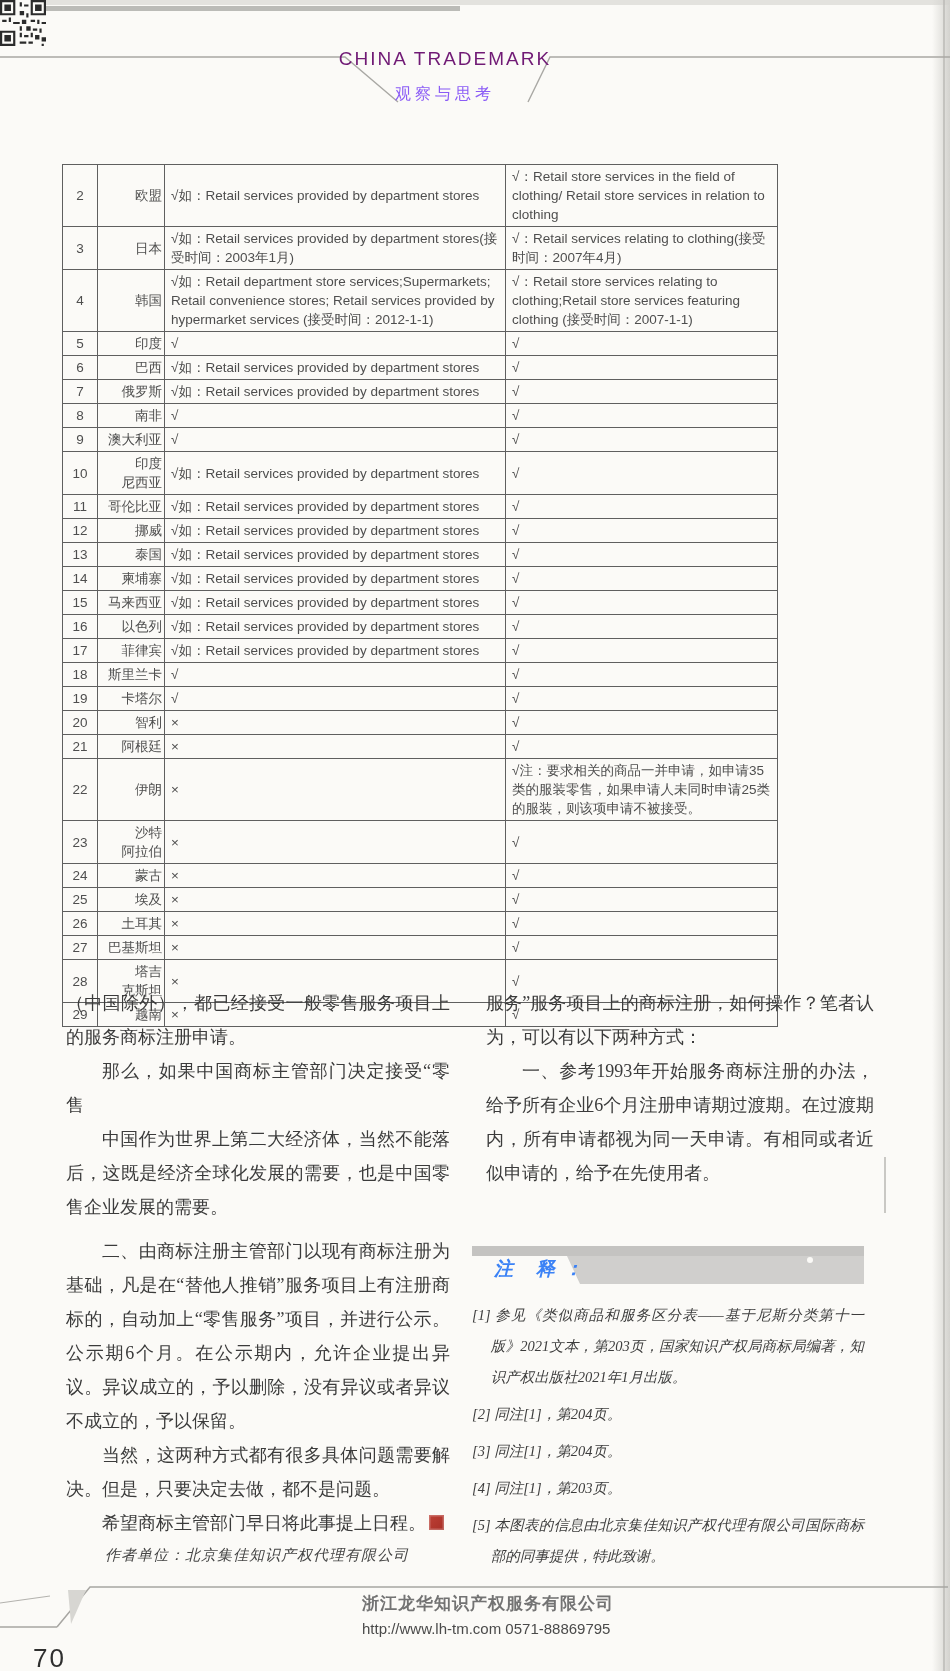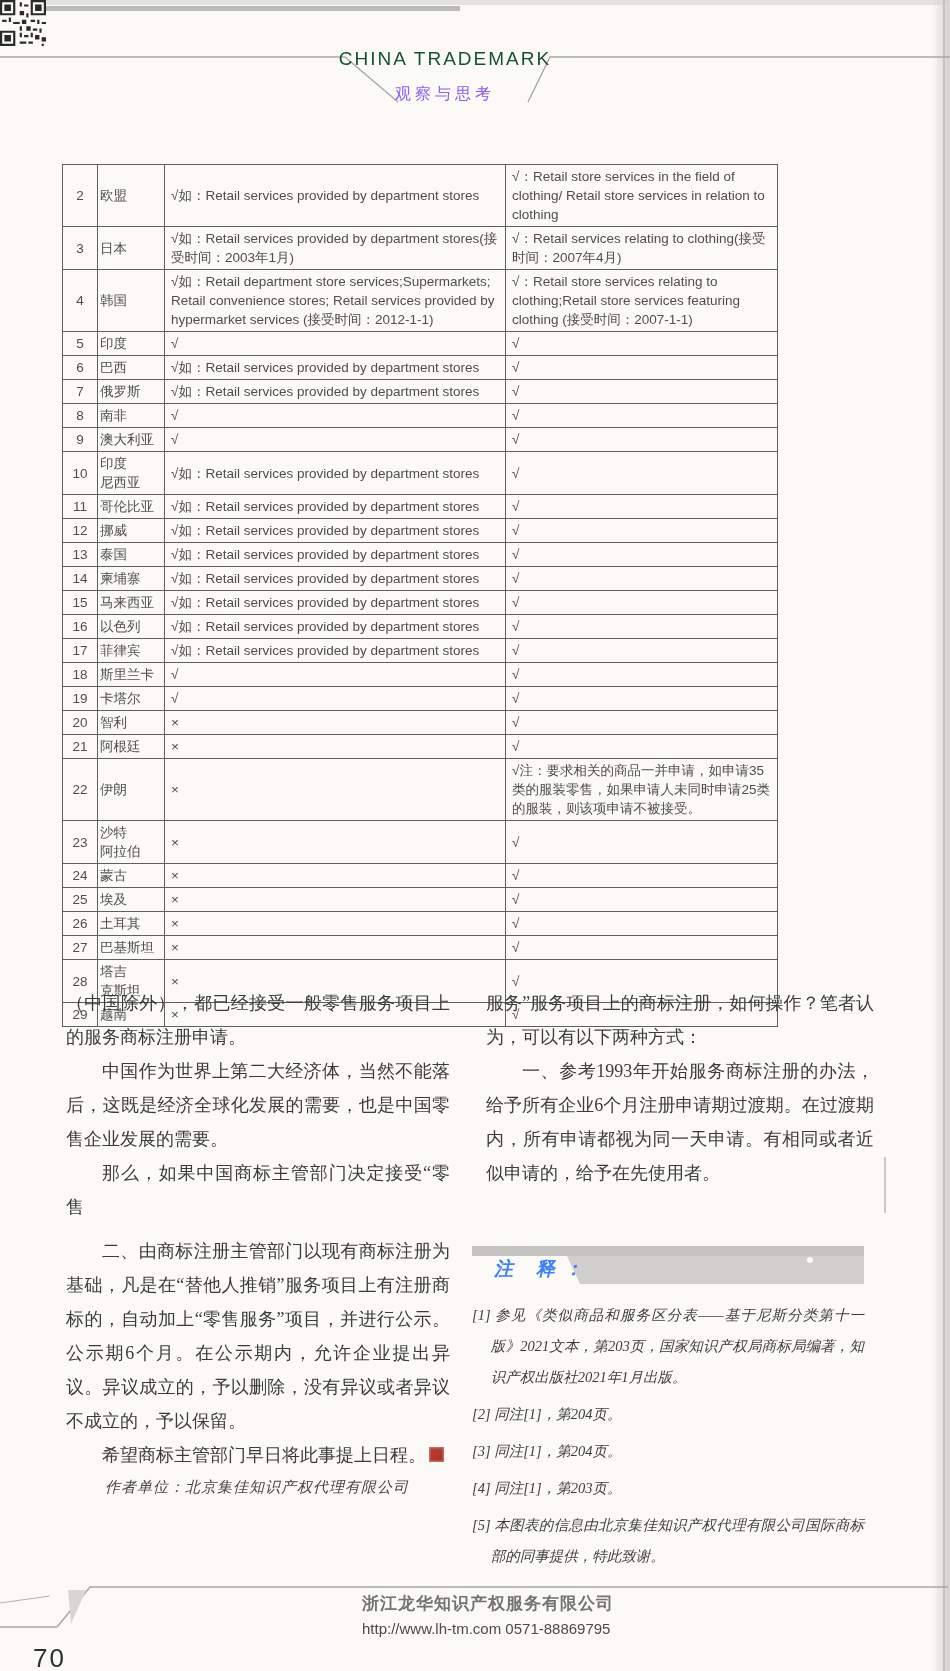--- a/index.html
+++ b/index.html
@@ -11,30 +11,30 @@
   .scan-top-dark{position:absolute;top:6px;left:0;width:460px;height:5px;background:#a6a5a1;opacity:.75;}
   .scan-right-band{position:absolute;top:0;right:0;width:18px;height:100%;
     background:linear-gradient(to right,rgba(210,209,205,0),#d3d2ce);}
   .scan-right-line{position:absolute;top:0;right:5px;width:2px;height:100%;background:#bdbcb8;opacity:.8;}
   .scan-stray{position:absolute;left:884px;top:1157px;width:2px;height:56px;background:#b3b2ae;opacity:.7;}
 
   
   .header{position:absolute;top:0;left:0;width:100%;height:130px;}
   .header svg{position:absolute;top:0;left:0;}
   .hdr-title{position:absolute;left:320px;top:48px;width:250px;text-align:center;
-    font-family:"Liberation Sans",sans-serif;font-size:19px;letter-spacing:2px;color:#14532d;}
+    font-family:"Liberation Sans",sans-serif;font-size:19px;letter-spacing:2px;color:#701a75;}
   .hdr-sub{position:absolute;left:320px;top:84px;width:250px;text-align:center;
     font-family:"Liberation Sans",sans-serif;font-size:16px;letter-spacing:4px;color:#8b5cf6;}
 
   
   table.country-table{position:absolute;left:62px;top:164px;width:716px;border-collapse:collapse;
     font-family:"Liberation Sans",sans-serif;font-size:13.5px;color:#4e4e4e;background:transparent;}
   .country-table td{border:1px solid #5f5f5f;padding:2px 6px;line-height:19px;vertical-align:middle;}
   .country-table .c-num{width:30px;text-align:center;padding:2px 2px;}
-  .country-table .c-country{width:62px;text-align:left;white-space:pre-line;padding:2px 2px;}
+  .country-table .c-country{width:62px;text-align:right;white-space:pre-line;padding:2px 2px;}
   .country-table .c-left{width:328px;}
 
   
   .col{position:absolute;width:384px;font-size:18px;line-height:34px;text-align:justify;color:#3b3b3b;}
   .col p{margin:0;text-indent:2em;}
   #col-left-top{left:66px;top:986px;}
   #col-right-top{left:486px;top:986px;width:388px;}
   #col-left-bottom{left:66px;top:1234px;}
   #col-left-top p:first-child,#col-right-top p:first-child{text-indent:0;}
   .seal{display:inline-block;width:15px;height:15px;margin-left:3px;vertical-align:-1px;
@@ -280,31 +280,32 @@
           <td class="c-num">29</td>
           <td class="c-country">越南</td>
           <td class="c-left">×</td>
           <td class="c-right">√</td>
         </tr>
       </tbody>
   </table>
 
   <div class="col" id="col-left-top">
     <p>（中国除外），都已经接受一般零售服务项目上的服务商标注册申请。</p>
+    <p>那么，如果中国商标主管部门决定接受“零售</p>
     <p>中国作为世界上第二大经济体，当然不能落后，这既是经济全球化发展的需要，也是中国零售企业发展的需要。</p>
-    <p>那么，如果中国商标主管部门决定接受“零售</p>
   </div>
 
   <div class="col" id="col-right-top">
     <p>服务”服务项目上的商标注册，如何操作？笔者认为，可以有以下两种方式：</p>
     <p>一、参考1993年开始服务商标注册的办法，给予所有企业6个月注册申请期过渡期。在过渡期内，所有申请都视为同一天申请。有相同或者近似申请的，给予在先使用者。</p>
   </div>
 
   <div class="col" id="col-left-bottom">
     <p>二、由商标注册主管部门以现有商标注册为基础，凡是在“替他人推销”服务项目上有注册商标的，自动加上“零售服务”项目，并进行公示。公示期6个月。在公示期内，允许企业提出异议。异议成立的，予以删除，没有异议或者异议不成立的，予以保留。</p>
+    <p>当然，这两种方式都有很多具体问题需要解决。但是，只要决定去做，都不是问题。</p>
     <p><span>希望商标主管部门早日将此事提上日程。</span><span class="seal"></span></p>
     <p class="author">作者单位：北京集佳知识产权代理有限公司</p>
   </div>
 
   <div id="notes">
     <div class="notes-banner">
       <svg width="392" height="44">
         <polygon points="0,2 392,2 392,12 0,12" fill="#c4c3c1"></polygon>
         <polygon points="95,12 392,12 392,40 108,40" fill="#d0cfcd"></polygon>
         <circle cx="338" cy="16" r="3" fill="#fbfaf7"></circle>

